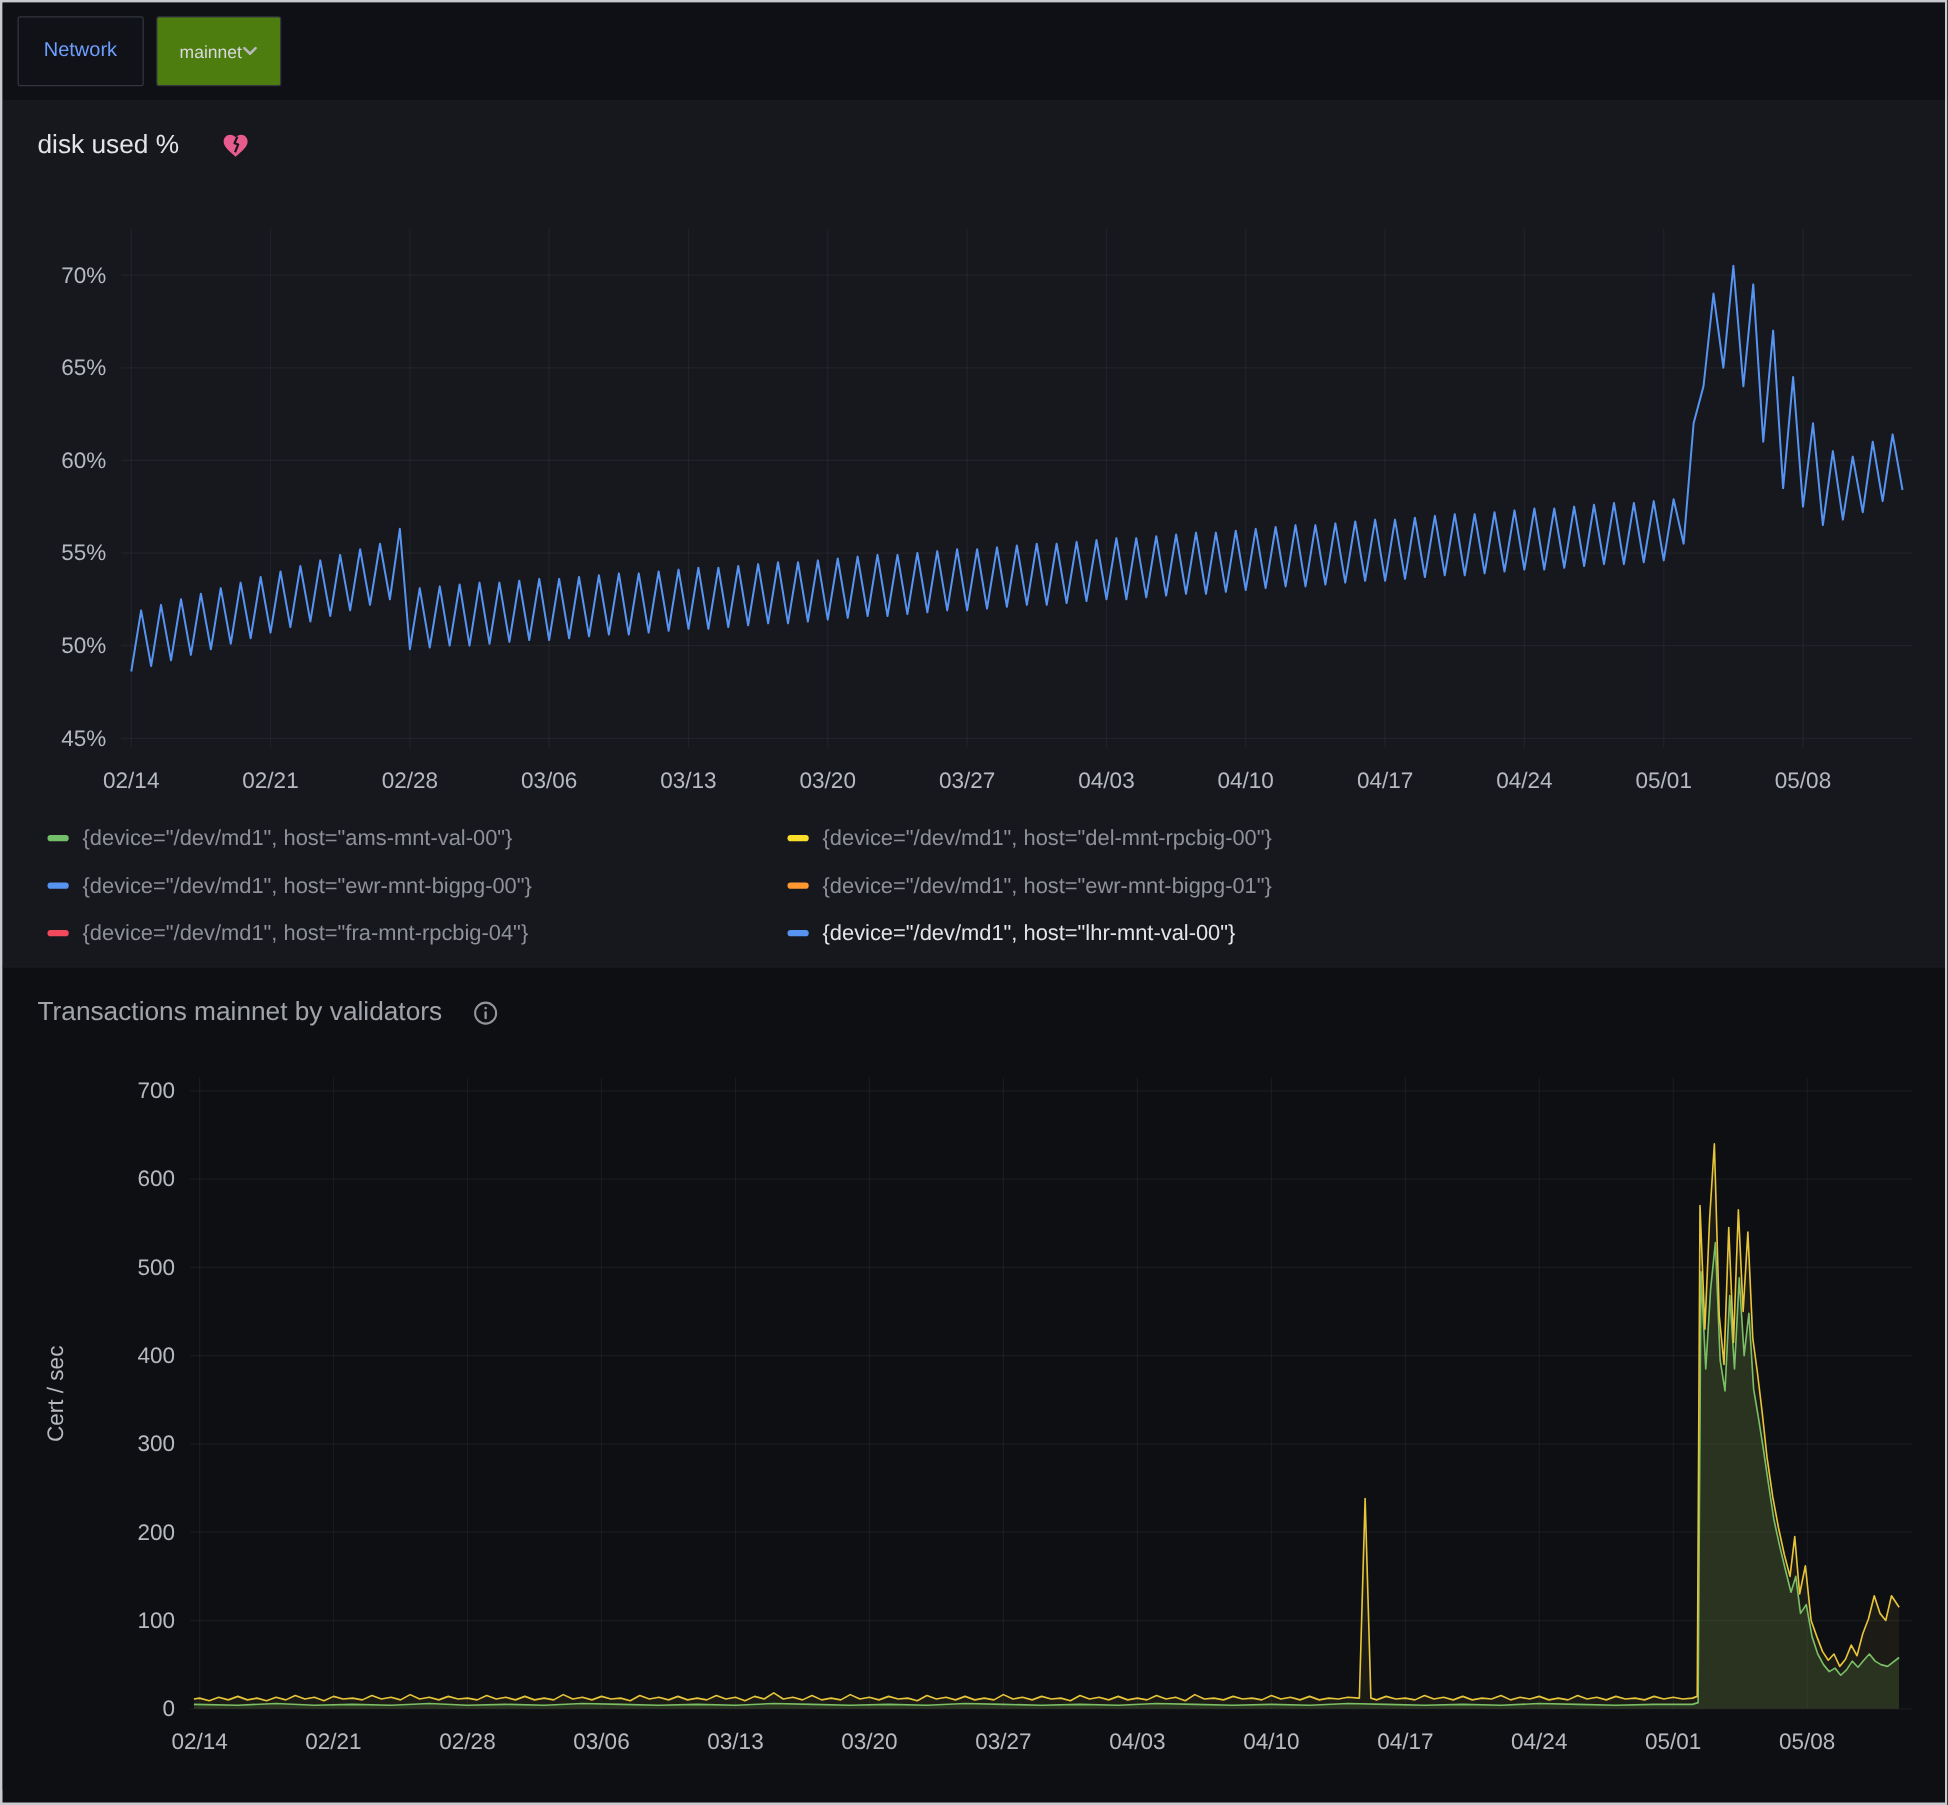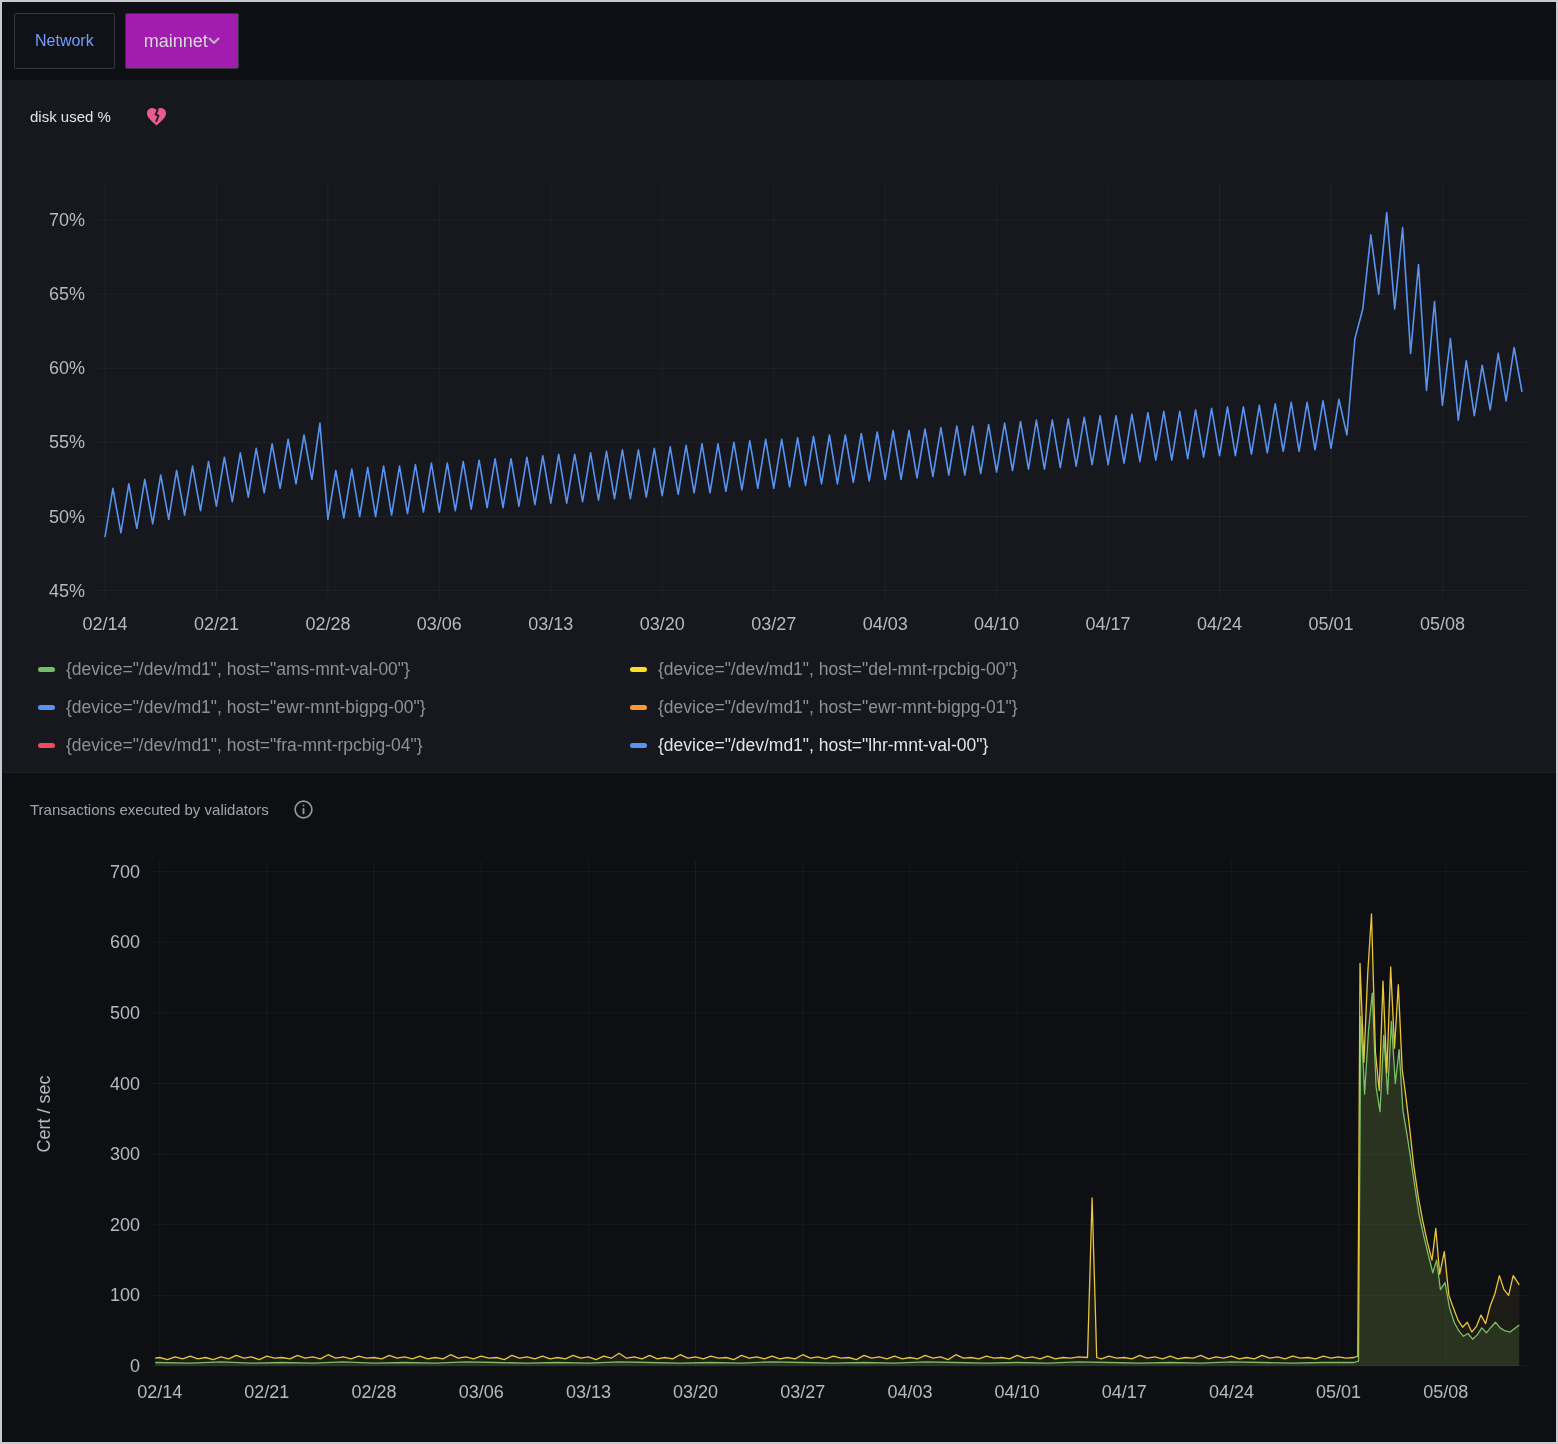--- a/index.html
+++ b/index.html
@@ -2,27 +2,27 @@
 <html><head>
 <meta charset="utf-8">
 <style>
   html,body{margin:0;padding:0;background:#0d0e12;font-family:"Liberation Sans",sans-serif;}
   .frame{width:1558px;height:1444px;box-sizing:border-box;border:2px solid #c9cad0;background:#0e0f13;overflow:hidden;}
 
   .topbar{height:78px;display:flex;align-items:center;padding:0 12px;gap:10px;background:#0e1015;}
   .var-label{height:56px;display:flex;align-items:center;padding:0 20px;border:1px solid #34363e;
     border-radius:2px;color:#6e9fff;font-size:16px;font-weight:500;background:#101218;box-sizing:border-box;}
   .var-value{height:56px;display:flex;align-items:center;padding:0 18px;border:1px solid #34363e;
-    border-radius:2px;color:#d8d9dd;font-size:18px;background:#a21caf;cursor:pointer;box-sizing:border-box;}
+    border-radius:2px;color:#d8d9dd;font-size:14px;background:#4d7c0f;cursor:pointer;box-sizing:border-box;}
 
   .panel{width:100%;}
   .panel-disk{background:#16181e;}
   .panel-tx{background:#0e0f13;border-top:1px solid #1d1f25;}
   .panel-header{display:flex;align-items:center;height:58px;box-sizing:border-box;padding:14px 0 0 28px;}
-  .panel-title{margin:0;font-size:15px;font-weight:500;color:#e3e4e7;cursor:pointer;}
+  .panel-title{margin:0;font-size:21px;font-weight:500;color:#e3e4e7;cursor:pointer;}
   .tx-title{color:#a2a4ac;}
   .heart{margin-left:34px;display:flex;cursor:pointer;}
   .info{margin-left:24px;display:flex;cursor:pointer;}
 
   .legend{display:grid;grid-template-columns:592px auto;row-gap:17px;padding:2px 0 16px 36px;}
   .legend-item{display:flex;align-items:center;gap:11px;cursor:pointer;}
   .dash{width:17px;height:5px;border-radius:3px;flex:none;}
   .legend-label{font-size:17.5px;color:#8f9198;}
   .legend-item.selected .legend-label{color:#e4e5e8;}
 
@@ -119,21 +119,21 @@
       </div>
       <div class="legend-item selected">
         <span class="dash" style="background: rgb(87, 148, 242);"></span>
         <span class="legend-label">{device="/dev/md1", host="lhr-mnt-val-00"}</span>
       </div>
     </div>
   </section>
 
   <section class="panel panel-tx">
     <div class="panel-header">
-      <h2 class="panel-title tx-title">Transactions executed by validators</h2>
+      <h2 class="panel-title tx-title">Transactions mainnet by validators</h2>
       <span class="info">
         <svg width="21" height="21" viewBox="0 0 20 20">
           <circle cx="10" cy="10" r="8" fill="none" stroke="#93959c" stroke-width="1.6"></circle>
           <rect x="9.1" y="8.6" width="1.8" height="6" rx="0.9" fill="#93959c"></rect>
           <rect x="9.1" y="5.2" width="1.8" height="1.9" rx="0.9" fill="#93959c"></rect>
         </svg>
       </span>
     </div>
     <svg id="chart-tx" width="1554" height="595">
         <line x1="150" x2="1528" y1="535.0" y2="535.0" stroke="rgba(204,204,220,0.06)"></line>

